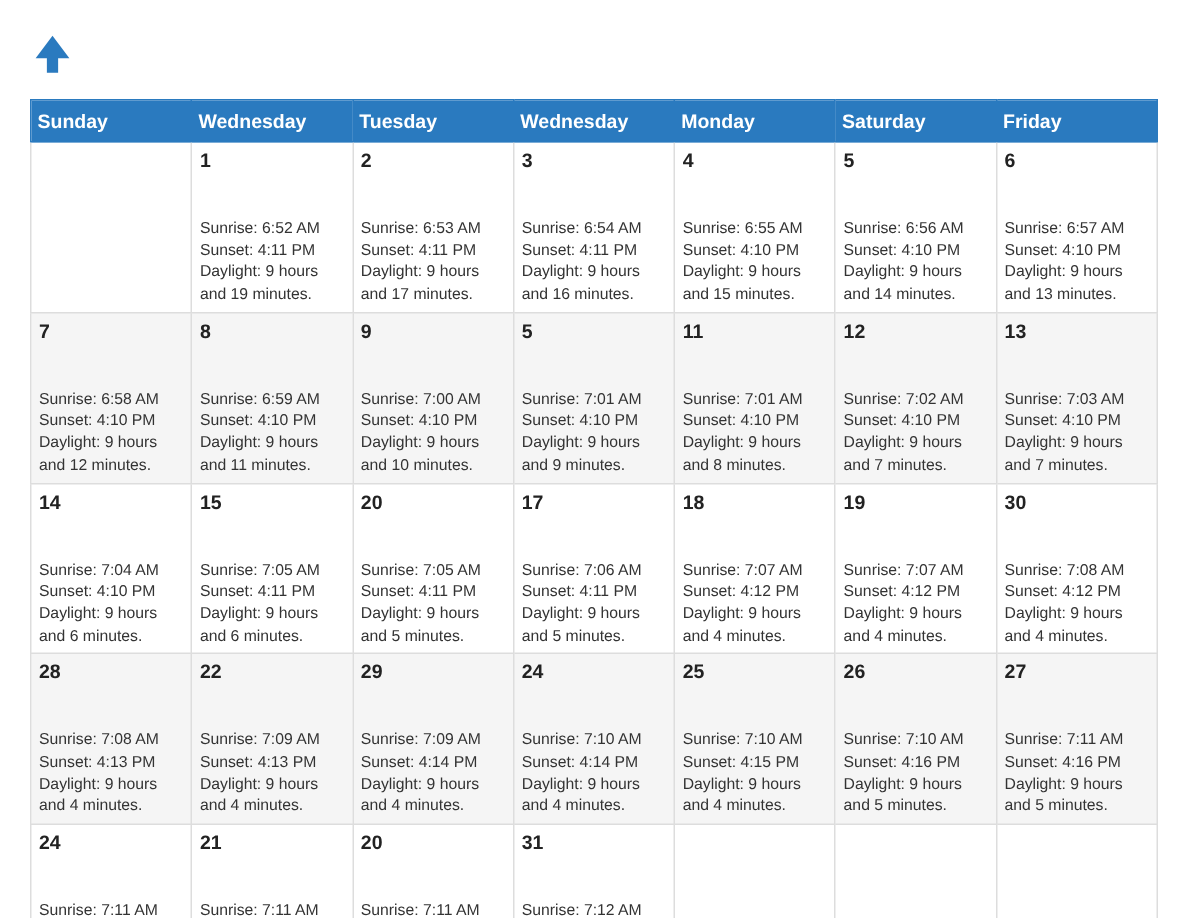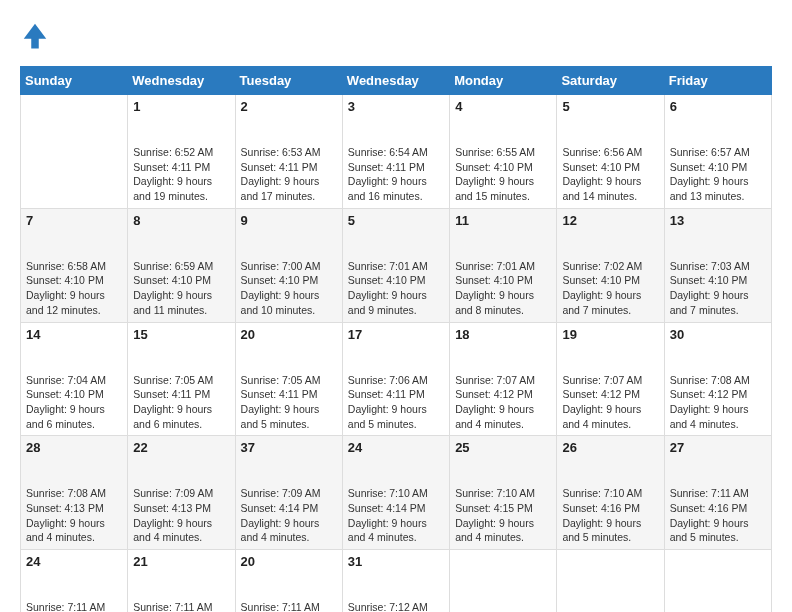--- a/index.html
+++ b/index.html
@@ -210,21 +210,21 @@
       <tr>
         <td>
           <div class="day-number">28</div>
           <div class="day-info">Sunrise: 7:08 AM<br>Sunset: 4:13 PM<br>Daylight: 9 hours<br>and 4 minutes.</div>
         </td>
         <td>
           <div class="day-number">22</div>
           <div class="day-info">Sunrise: 7:09 AM<br>Sunset: 4:13 PM<br>Daylight: 9 hours<br>and 4 minutes.</div>
         </td>
         <td>
-          <div class="day-number">37</div>
+          <div class="day-number">29</div>
           <div class="day-info">Sunrise: 7:09 AM<br>Sunset: 4:14 PM<br>Daylight: 9 hours<br>and 4 minutes.</div>
         </td>
         <td>
           <div class="day-number">24</div>
           <div class="day-info">Sunrise: 7:10 AM<br>Sunset: 4:14 PM<br>Daylight: 9 hours<br>and 4 minutes.</div>
         </td>
         <td>
           <div class="day-number">25</div>
           <div class="day-info">Sunrise: 7:10 AM<br>Sunset: 4:15 PM<br>Daylight: 9 hours<br>and 4 minutes.</div>
         </td>

